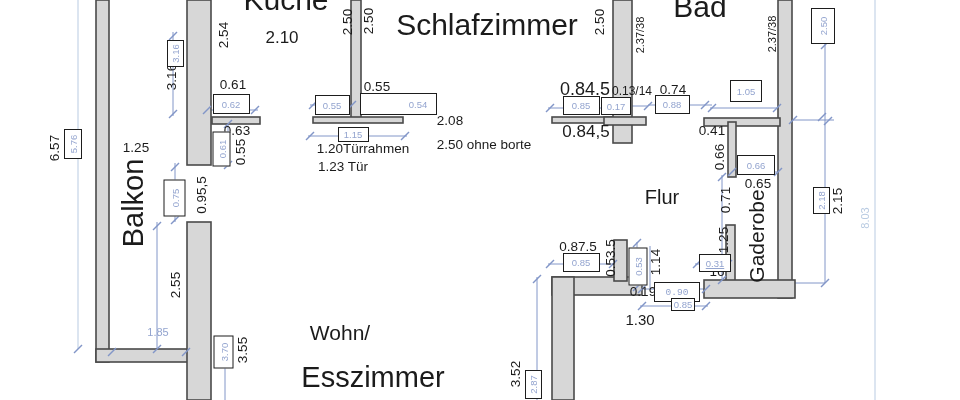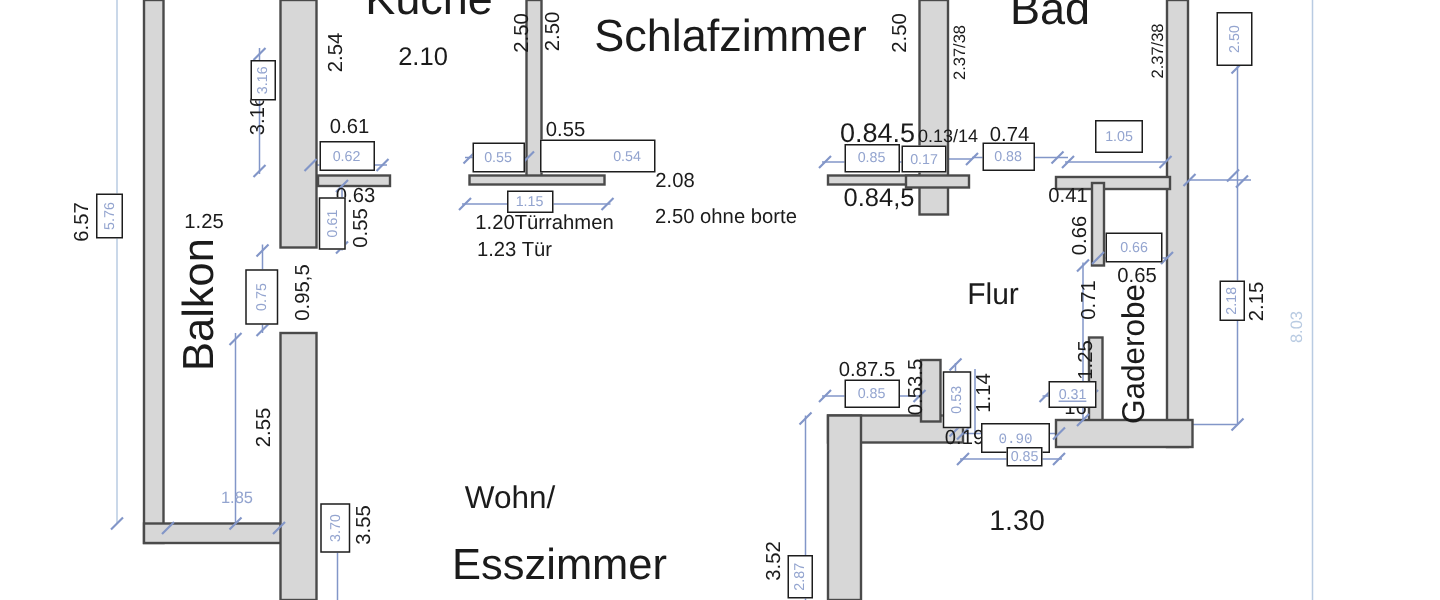--- a/index.html
+++ b/index.html
@@ -147,21 +147,21 @@
       <div class="lbl" style="left: 673px; top: 90px; font-size: 13.5px;">0.74</div>
       <div class="lbl" style="left: 744px; top: 88px; font-size: 13.5px;">0.89</div>
       <div class="lbl" style="left: 712px; top: 131px; font-size: 13.5px;">0.41</div>
       <div class="lbl rot" style="left: 720px; top: 157px; font-size: 13.5px;">0.66</div>
       <div class="lbl" style="left: 758px; top: 184px; font-size: 13.5px;">0.65</div>
       <div class="lbl rot" style="left: 726px; top: 200px; font-size: 13.5px;">0.71</div>
       <div class="lbl rot" style="left: 724px; top: 240px; font-size: 13.5px;">1.25</div>
       <div class="lbl" style="left: 717px; top: 272px; font-size: 13.5px;">16</div>
       <div class="lbl rot" style="left: 656px; top: 262px; font-size: 13.5px;">1.14</div>
       <div class="lbl" style="left: 643px; top: 292px; font-size: 13.5px;">0.19</div>
-      <div class="lbl" style="left: 678px; top: 320px; font-size: 19px; margin-top: 28px;">1.30</div>
+      <div class="lbl" style="left: 640px; top: 320px; font-size: 15px;">1.30</div>
       <div class="lbl" style="left: 578px; top: 247px; font-size: 13.5px;">0.87.5</div>
       <div class="lbl rot" style="left: 611px; top: 258px; font-size: 13.5px;">0.53.5</div>
       <div class="lbl rot" style="left: 516px; top: 374px; font-size: 13.5px;">3.52</div>
       <div class="lbl rot" style="left: 838px; top: 201px; font-size: 13.5px;">2.15</div>
       <div class="lbl rot" style="left: 866px; top: 218px; font-size: 11px; color: rgb(185, 203, 226);">8.03</div>
       <div class="dimbox" style="width: 28px; height: 16px; left: 58px; top: 135px; transform: rotate(-90deg);">5.76</div>
       <div class="dimbox" style="width: 25px; height: 15px; left: 161.5px; top: 44.5px; transform: rotate(-90deg);">3.16</div>
       <div class="dimbox" style="width: 35px; height: 18px; left: 212.5px; top: 94px;">0.62</div>
       <div class="dimbox" style="width: 33px; height: 16px; left: 203.5px; top: 140px; transform: rotate(-90deg);">0.61</div>
       <div class="dimbox" style="width: 35px; height: 20px; left: 155.5px; top: 187px; transform: rotate(-90deg);">0.75</div>

